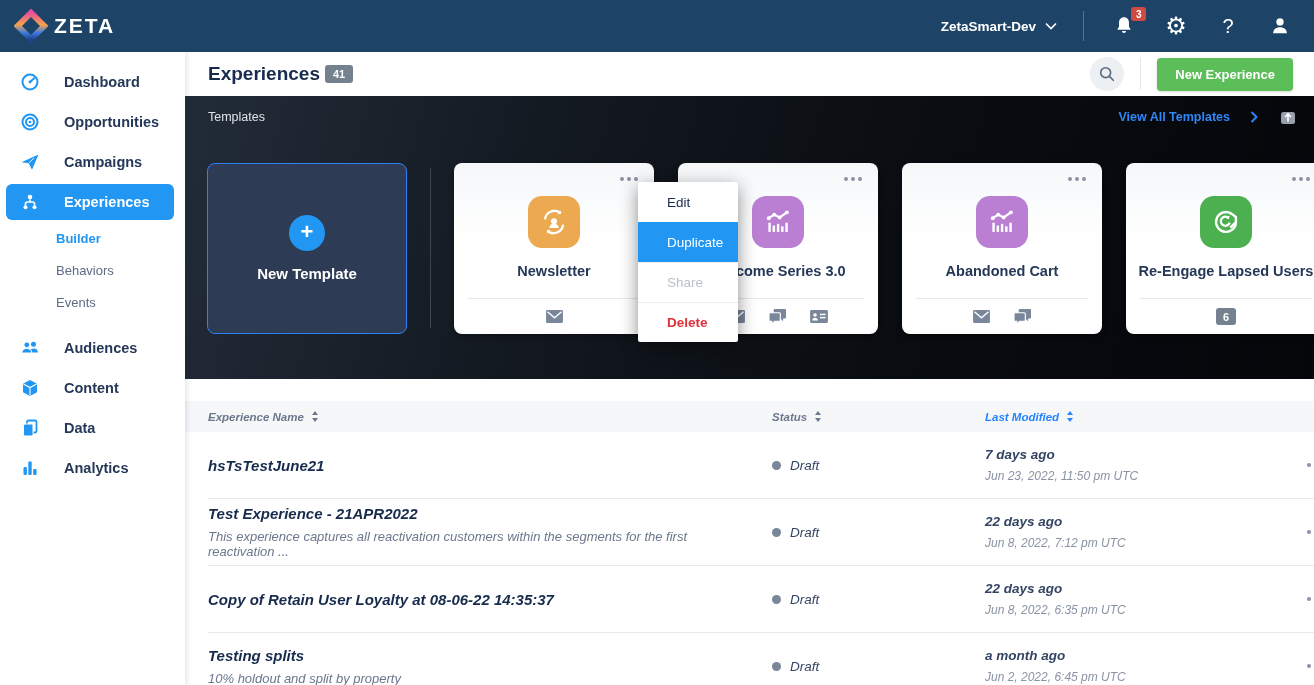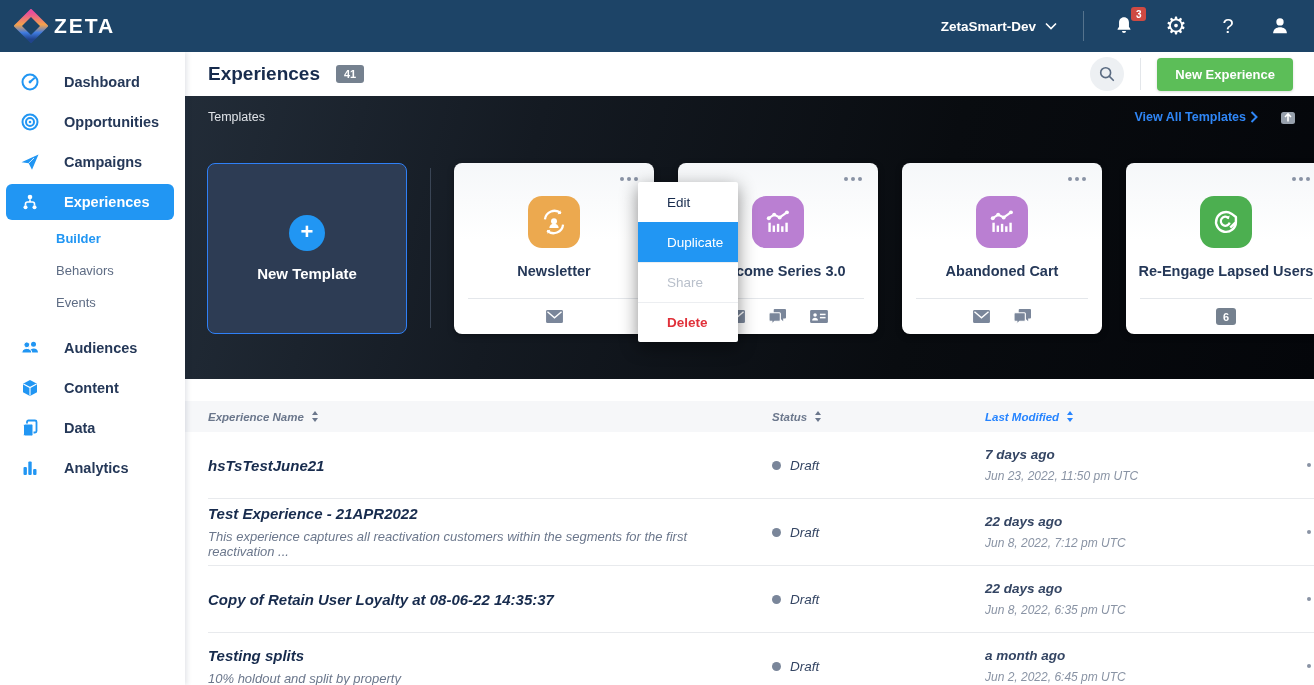--- a/index.html
+++ b/index.html
@@ -32,40 +32,40 @@
     margin:2px 11px 2px 6px; padding-left:14px; height:36px; }
   .sub-item { height:32px; display:flex; align-items:center; padding-left:56px;
     font-size:13px; font-weight:500; color:#5e6c84; cursor:pointer; }
   .sub-item.active { color:#2196f3; font-weight:700; }
   .group-gap { height:10px; }
 
   
   .page-header { position:absolute; top:52px; left:185px; width:1129px; height:44px;
     background:#fff; display:flex; align-items:center; z-index:10; }
   .page-title { font-size:19px; font-weight:800; color:#172b4d; margin-left:23px; }
-  .count-badge { margin-left:16px; background:#75818f; color:#fff; font-size:11px;
+  .count-badge { margin-left:5px; background:#75818f; color:#fff; font-size:11px;
     font-weight:700; border-radius:3px; padding:3px 8px; }
   .header-right { margin-left:auto; display:flex; align-items:center; margin-right:21px; gap:16px; }
   .search-btn { width:34px; height:34px; border-radius:50%; background:#edf0f3;
     display:flex; align-items:center; justify-content:center; cursor:pointer; }
   .hdr-divider { width:1px; height:32px; background:#e3e6ea; }
   .green-btn { background:#5cbe58; color:#fff; font-size:13px; font-weight:700;
     border:none; border-radius:4px; padding:9px 18px; cursor:pointer;
     box-shadow:0 1px 3px rgba(0,0,0,.15); font-family:inherit; }
 
   
   .templates { position:absolute; top:96px; left:185px; width:1129px; height:283px;
     background:linear-gradient(105deg,#222c38 0%, #141a22 30%, #090c10 65%, #04060a 100%);
     overflow:hidden; }
   .tpl-head { position:absolute; top:0; left:0; right:0; height:42px; display:flex;
     align-items:center; padding:0 18px 0 23px; }
   .tpl-label { color:#dfe3e8; font-size:12.5px; }
   .tpl-head-right { margin-left:auto; display:flex; align-items:center; gap:22px; }
   .view-all { color:#2f86f6; font-size:12.5px; font-weight:700; display:flex;
-    align-items:center; gap:4px; cursor:pointer; }
+    align-items:center; gap:20px; cursor:pointer; }
   .collapse-btn { cursor:pointer; display:flex; }
   .cards-row { position:absolute; top:67px; left:22px; display:flex; align-items:flex-start; }
   .card { width:200px; height:171px; border-radius:8px; position:relative; flex:none; }
   .card-new { background:#2d3c54; border:1px solid #2f80f7; display:flex; flex-direction:column;
     align-items:center; justify-content:center; gap:14px; cursor:pointer; margin-right:23px; }
   .plus-circle { width:36px; height:36px; border-radius:50%; background:#2196f3; color:#fff;
     font-size:22px; font-weight:700; display:flex; align-items:center; justify-content:center;
     padding-bottom:2px; }
   .card-new-label { color:#fff; font-size:15px; font-weight:600; }
   .v-divider { width:1px; height:160px; background:#3a4555; margin:5px 23px 0 0; flex:none; }

